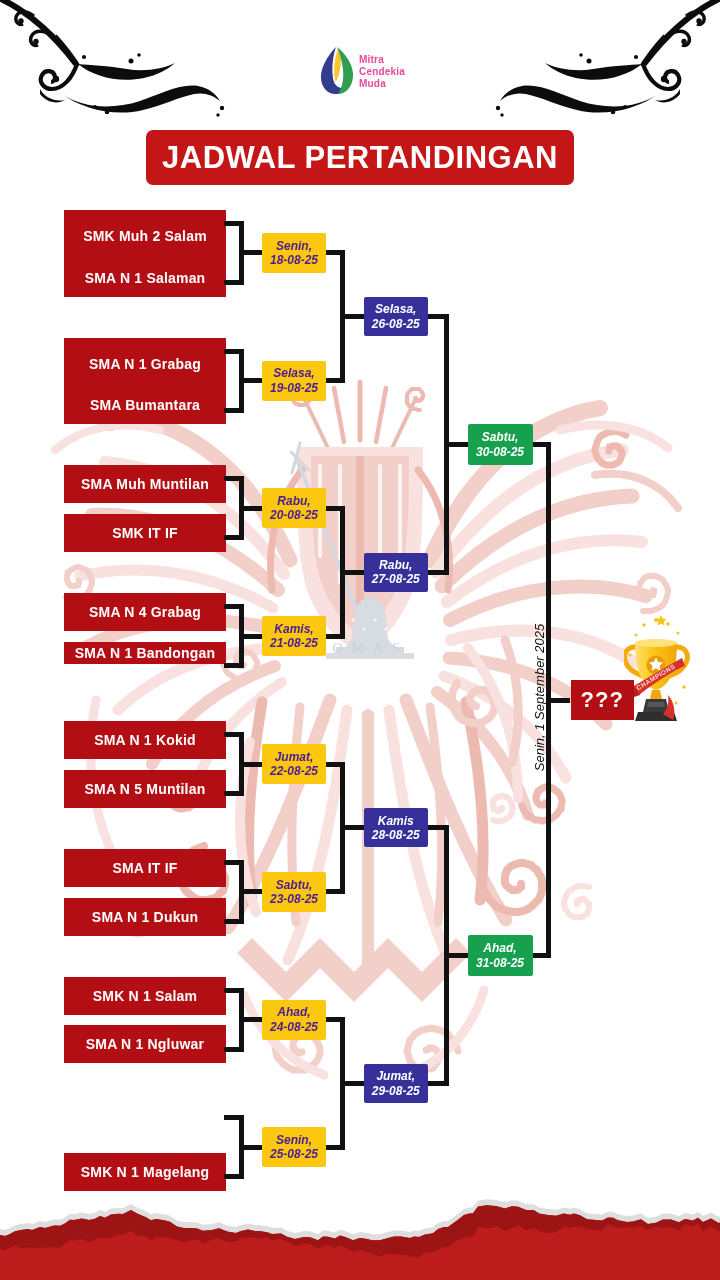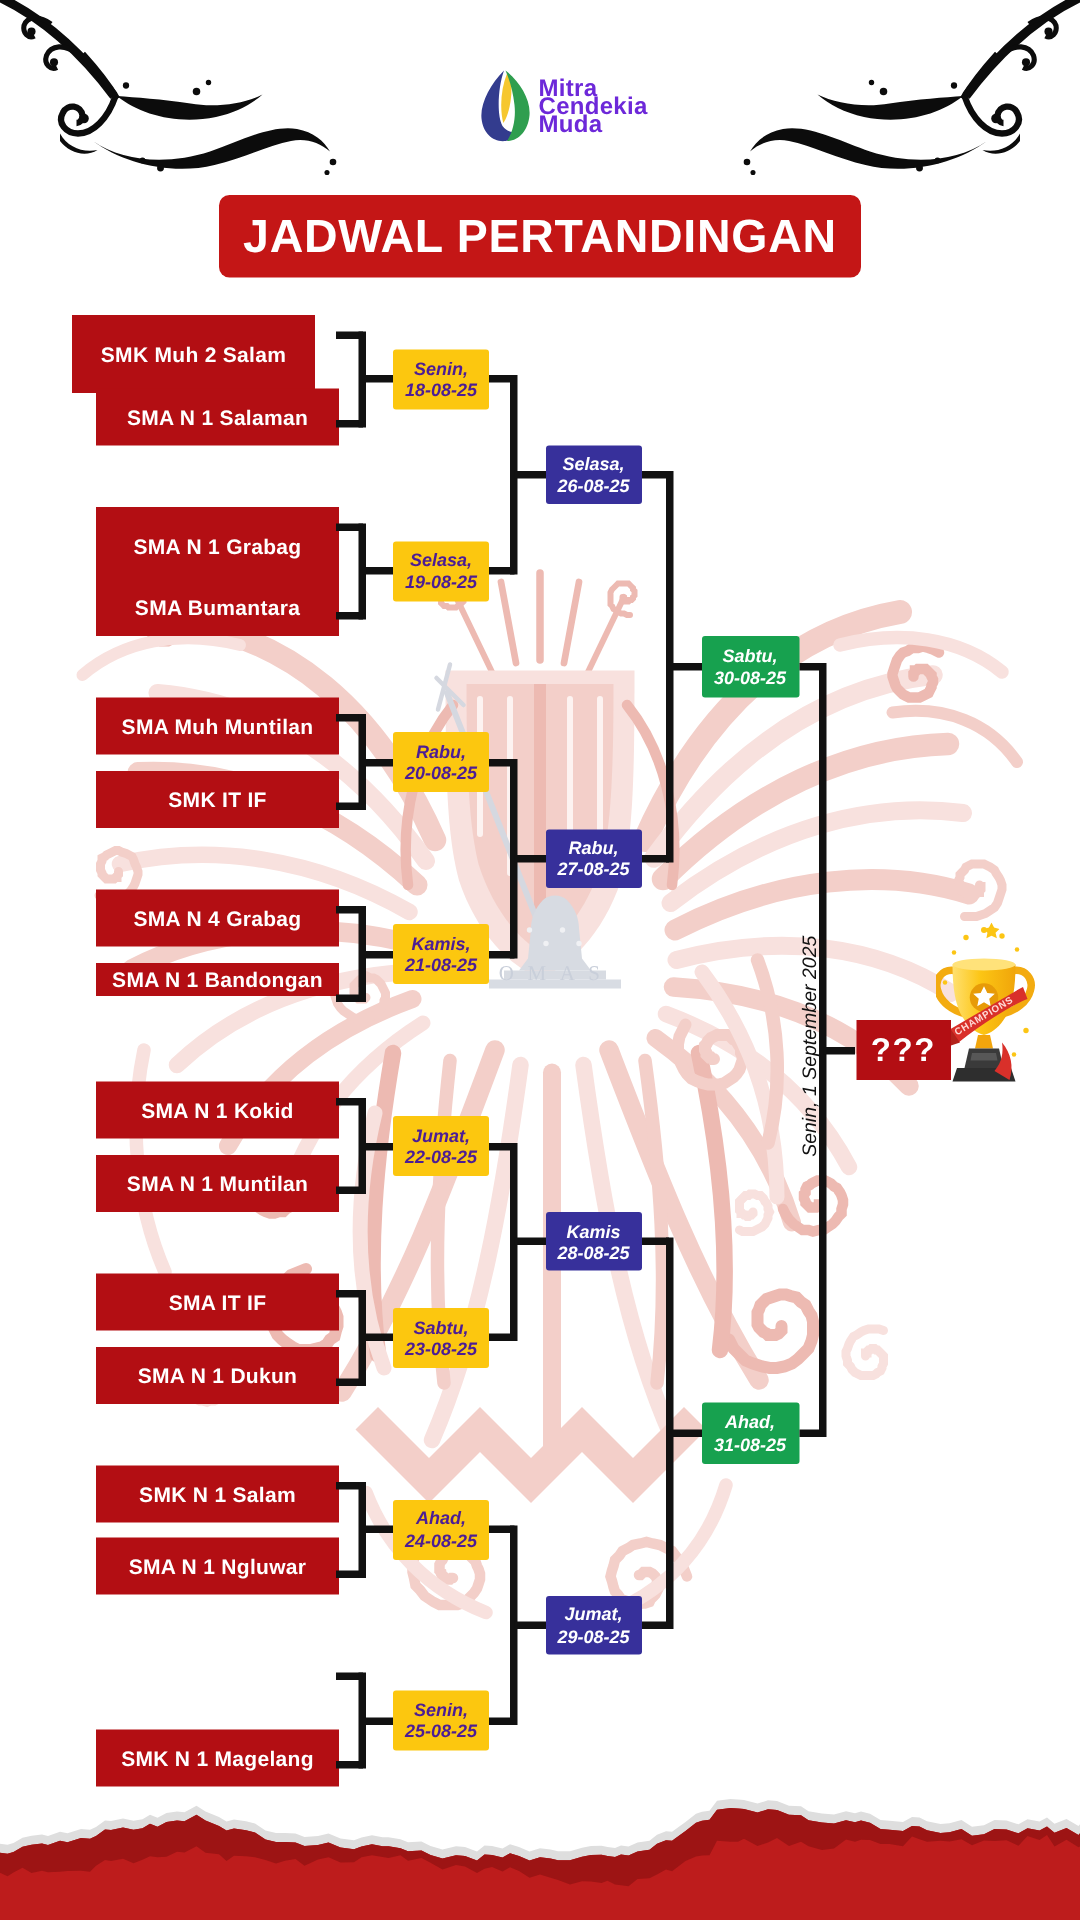--- a/index.html
+++ b/index.html
@@ -12,21 +12,21 @@
 .date{position:absolute;font-style:italic;font-size:12px;line-height:14.2px;font-weight:bold;
   display:flex;align-items:center;justify-content:center;text-align:center;border-radius:2px;}
 .yellow{background:#fcc70f;color:#4c1d95;}
 .blue{background:#37309b;color:#fff;}
 .green{background:#17a14f;color:#fff;}
 .final{position:absolute;background:#b30e13;color:#fff;font-size:22px;font-weight:bold;
   display:flex;align-items:center;justify-content:center;letter-spacing:1px;}
 .title{left:146px;top:130px;width:428px;height:55px;background:#c41616;border-radius:7px;
   color:#fff;font-size:31px;font-weight:bold;letter-spacing:.5px;white-space:nowrap;
   display:flex;align-items:center;justify-content:center;}
-.logotext{left:359px;top:54px;width:120px;color:#6d28d9;font-size:16px;font-weight:bold;
+.logotext{left:359px;top:54px;width:120px;color:#ec4899;font-size:10px;font-weight:bold;
   line-height:12.2px;letter-spacing:.2px;}
 .vlabel{left:540px;top:697px;width:0;height:0;display:flex;align-items:center;justify-content:center;
   overflow:visible;}
 .vlabel span{transform:rotate(-90deg);white-space:nowrap;font-style:italic;font-size:13px;color:#111;}
 </style>
 </head>
 <body>
 <div class="page">
 <svg style="left:0;top:0" width="720" height="1280" viewBox="0 0 720 1280" fill="none">
 <path d="M430,560 C470,470 530,420 600,408" stroke="#f3cfc9" stroke-width="16" stroke-linecap="round" fill="none"></path>
@@ -181,21 +181,21 @@
       <path d="M8,72 C20,65 32,58 44,51 C49,48 54,45 58,43 L61,51 C57,52.6 52,55 47,58 C36,64.5 25,72 15,80 Z" fill="#d9302a"></path>
       <path d="M9,70 L16,80 L4,84 Z" fill="#b3221b"></path>
       <text x="33" y="64" font-family="Liberation Sans,sans-serif" font-size="6.5" font-weight="bold" fill="#ffd9d6" transform="rotate(-31 33 64)" text-anchor="middle" letter-spacing=".5">CHAMPIONS</text>
     </svg>
 <svg style="left:0;top:1150px" width="720" height="130" viewBox="0 1150 720 130" fill="none">
       <path d="M-1,1284 L-1,1229 L0,1229.1 L5,1229.9 L9,1228.6 L15,1225.2 L21,1223.9 L28,1223.0 L32,1224.0 L40,1221.1 L45,1222.1 L54,1219.4 L60,1219.8 L64,1218.0 L70,1213.7 L74,1214.0 L82,1212.4 L89,1213.9 L95,1212.8 L100,1209.9 L105,1211.8 L111,1208.6 L118,1207.7 L123,1208.1 L131,1203.9 L137,1207.6 L146,1211.3 L151,1214.3 L156,1213.0 L164,1214.2 L170,1215.7 L177,1220.4 L184,1222.0 L190,1222.0 L197,1222.4 L203,1224.7 L212,1224.0 L219,1222.3 L227,1225.6 L236,1226.9 L241,1225.0 L248,1223.5 L255,1224.9 L259,1224.9 L267,1226.2 L272,1228.1 L281,1227.6 L287,1230.7 L295,1233.0 L304,1230.9 L310,1231.3 L318,1234.3 L323,1230.4 L328,1230.7 L335,1232.4 L340,1229.5 L346,1231.3 L353,1234.3 L360,1232.1 L367,1233.0 L372,1234.2 L380,1234.2 L388,1231.9 L394,1230.6 L401,1230.5 L405,1231.3 L410,1232.0 L414,1230.4 L419,1231.0 L425,1228.4 L433,1227.2 L438,1223.1 L444,1220.9 L448,1221.1 L457,1214.6 L464,1209.1 L468,1207.8 L473,1207.2 L478,1200.5 L487,1199.3 L492,1199.7 L496,1200.0 L505,1202.4 L512,1200.2 L518,1200.7 L526,1203.9 L534,1204.2 L539,1207.5 L548,1209.0 L556,1209.7 L564,1207.5 L570,1208.8 L574,1207.6 L580,1209.2 L587,1213.3 L593,1213.8 L602,1214.6 L608,1211.4 L613,1211.7 L618,1214.2 L627,1216.0 L633,1215.5 L641,1213.3 L648,1217.9 L656,1216.8 L663,1213.4 L671,1213.6 L679,1216.2 L685,1212.9 L693,1214.4 L698,1211.7 L703,1215.9 L711,1212.6 L719,1217.3 L721,1215.0 L721,1284 Z" fill="#dedede"></path>
       <path d="M-1,1281 L-1,1235 L0,1235.1 L5,1235.9 L9,1234.6 L15,1231.2 L21,1229.9 L28,1229.0 L32,1230.0 L40,1227.1 L45,1228.1 L54,1225.4 L60,1225.8 L64,1224.0 L70,1219.7 L74,1220.0 L82,1218.4 L89,1219.9 L95,1218.8 L100,1215.9 L105,1217.8 L111,1214.6 L118,1213.7 L123,1214.1 L131,1209.9 L137,1213.6 L146,1217.3 L151,1220.3 L156,1219.0 L164,1220.2 L170,1221.7 L177,1226.4 L184,1228.0 L190,1228.0 L197,1228.4 L203,1230.7 L212,1230.0 L219,1228.3 L227,1231.6 L236,1232.9 L241,1231.0 L248,1229.5 L255,1230.9 L259,1230.9 L267,1232.2 L272,1234.1 L281,1233.6 L287,1236.7 L295,1239.0 L304,1236.9 L310,1237.3 L318,1240.3 L323,1236.4 L328,1236.7 L335,1238.4 L340,1235.5 L346,1237.3 L353,1240.3 L360,1238.1 L367,1239.0 L372,1240.2 L380,1240.2 L388,1237.9 L394,1236.6 L401,1236.5 L405,1237.3 L410,1238.0 L414,1236.4 L419,1237.0 L425,1234.4 L433,1233.2 L438,1229.1 L444,1226.9 L448,1227.1 L457,1220.6 L464,1215.1 L468,1213.8 L473,1213.2 L478,1206.5 L487,1205.3 L492,1205.7 L496,1206.0 L505,1208.4 L512,1206.2 L518,1206.7 L526,1209.9 L534,1210.2 L539,1213.5 L548,1215.0 L556,1215.7 L564,1213.5 L570,1214.8 L574,1213.6 L580,1215.2 L587,1219.3 L593,1219.8 L602,1220.6 L608,1217.4 L613,1217.7 L618,1220.2 L627,1222.0 L633,1221.5 L641,1219.3 L648,1223.9 L656,1222.8 L663,1219.4 L671,1219.6 L679,1222.2 L685,1218.9 L693,1220.4 L698,1217.7 L703,1221.9 L711,1218.6 L719,1223.3 L721,1221.0 L721,1281 Z" fill="#bd1c1c"></path>
       <path d="M0,1235.1 L0,1235.1 L5,1235.9 L9,1234.6 L15,1231.2 L21,1229.9 L28,1229.0 L32,1230.0 L40,1227.1 L45,1228.1 L54,1225.4 L60,1225.8 L64,1224.0 L70,1219.7 L74,1220.0 L82,1218.4 L89,1219.9 L95,1218.8 L100,1215.9 L105,1217.8 L111,1214.6 L118,1213.7 L123,1214.1 L131,1209.9 L137,1213.6 L146,1217.3 L151,1220.3 L156,1219.0 L164,1220.2 L170,1221.7 L177,1226.4 L184,1228.0 L190,1228.0 L197,1228.4 L203,1230.7 L212,1230.0 L219,1228.3 L227,1231.6 L236,1232.9 L241,1231.0 L248,1229.5 L255,1230.9 L259,1230.9 L267,1232.2 L272,1234.1 L281,1233.6 L287,1236.7 L295,1239.0 L304,1236.9 L310,1237.3 L318,1240.3 L323,1236.4 L328,1236.7 L335,1238.4 L340,1235.5 L346,1237.3 L353,1240.3 L360,1238.1 L367,1239.0 L372,1240.2 L380,1240.2 L388,1237.9 L394,1236.6 L401,1236.5 L405,1237.3 L410,1238.0 L414,1236.4 L419,1237.0 L425,1234.4 L433,1233.2 L438,1229.1 L444,1226.9 L448,1227.1 L457,1220.6 L464,1215.1 L468,1213.8 L473,1213.2 L478,1206.5 L487,1205.3 L492,1205.7 L496,1206.0 L505,1208.4 L512,1206.2 L518,1206.7 L526,1209.9 L534,1210.2 L539,1213.5 L548,1215.0 L556,1215.7 L564,1213.5 L570,1214.8 L574,1213.6 L580,1215.2 L587,1219.3 L593,1219.8 L602,1220.6 L608,1217.4 L613,1217.7 L618,1220.2 L627,1222.0 L633,1221.5 L641,1219.3 L648,1223.9 L656,1222.8 L663,1219.4 L671,1219.6 L679,1222.2 L685,1218.9 L693,1220.4 L698,1217.7 L703,1221.9 L711,1218.6 L719,1223.3 L721,1221.0 L721,1230.5 L719,1231.5 L711,1226.5 L703,1231.0 L698,1223.4 L693,1226.6 L685,1224.0 L679,1230.5 L671,1226.9 L663,1227.4 L656,1227.0 L648,1230.1 L641,1226.1 L633,1227.6 L627,1227.2 L618,1227.8 L613,1226.2 L608,1224.3 L602,1230.9 L593,1229.4 L587,1229.3 L580,1226.7 L574,1226.5 L570,1227.9 L564,1226.4 L556,1232.3 L548,1233.3 L539,1230.9 L534,1227.8 L526,1230.6 L518,1225.3 L512,1228.3 L505,1230.7 L496,1225.9 L492,1227.9 L487,1227.9 L478,1227.1 L473,1236.8 L468,1237.0 L464,1237.7 L457,1240.7 L448,1247.5 L444,1246.4 L438,1249.7 L433,1252.2 L425,1252.6 L419,1257.5 L414,1256.8 L410,1256.4 L405,1253.9 L401,1255.3 L394,1254.3 L388,1254.1 L380,1256.3 L372,1253.4 L367,1251.9 L360,1249.7 L353,1251.9 L346,1247.4 L340,1244.9 L335,1247.7 L328,1244.6 L323,1245.8 L318,1248.7 L310,1244.3 L304,1243.4 L295,1246.3 L287,1241.8 L281,1238.6 L272,1240.5 L267,1236.9 L259,1238.7 L255,1238.0 L248,1236.9 L241,1238.1 L236,1241.5 L227,1241.7 L219,1238.2 L212,1239.6 L203,1243.9 L197,1239.3 L190,1240.5 L184,1242.3 L177,1240.0 L170,1238.2 L164,1237.5 L156,1237.1 L151,1240.6 L146,1236.2 L137,1235.2 L131,1230.8 L123,1235.0 L118,1234.5 L111,1237.9 L105,1238.2 L100,1237.5 L95,1239.8 L89,1242.2 L82,1239.2 L74,1240.7 L70,1240.0 L64,1243.9 L60,1247.8 L54,1247.2 L45,1247.4 L40,1247.8 L32,1248.2 L28,1247.2 L21,1248.6 L15,1245.2 L9,1248.3 L5,1250.8 L0,1248.5 Z" fill="#9d1414"></path>
     </svg>
 <div class="title">JADWAL PERTANDINGAN</div>
-<div class="team" style="left:48px;top:209.8px;width:162.0px;height:52px;">SMK Muh 2 Salam</div>
+<div class="team" style="left:64.0px;top:209.8px;width:162.0px;height:52px;">SMK Muh 2 Salam</div>
 <div class="team" style="left:64.0px;top:258.6px;width:162.0px;height:38.0px;">SMA N 1 Salaman</div>
 <div class="ln" style="left:224.0px;top:220.8px;width:17.5px;height:5.0px;"></div>
 <div class="ln" style="left:224.0px;top:279.8px;width:17.5px;height:5.0px;"></div>
 <div class="ln" style="left:239.0px;top:220.8px;width:5.0px;height:64.0px;"></div>
 <div class="ln" style="left:241.5px;top:250.3px;width:20.5px;height:5.0px;"></div>
 <div class="date yellow" style="left:262.0px;top:232.8px;width:64.0px;height:40.0px;">Senin,<br>18-08-25</div>
 <div class="team" style="left:64.0px;top:337.6px;width:162.0px;height:52px;">SMA N 1 Grabag</div>
 <div class="team" style="left:64.0px;top:386.4px;width:162.0px;height:38.0px;">SMA Bumantara</div>
 <div class="ln" style="left:224.0px;top:348.6px;width:17.5px;height:5.0px;"></div>
 <div class="ln" style="left:224.0px;top:407.6px;width:17.5px;height:5.0px;"></div>
@@ -210,21 +210,21 @@
 <div class="ln" style="left:241.5px;top:505.9px;width:20.5px;height:5.0px;"></div>
 <div class="date yellow" style="left:262.0px;top:488.4px;width:64.0px;height:40.0px;">Rabu,<br>20-08-25</div>
 <div class="team" style="left:64.0px;top:593.2px;width:162.0px;height:38.0px;">SMA N 4 Grabag</div>
 <div class="team" style="left:64.0px;top:642.0px;width:162.0px;height:22px;">SMA N 1 Bandongan</div>
 <div class="ln" style="left:224.0px;top:604.2px;width:17.5px;height:5.0px;"></div>
 <div class="ln" style="left:224.0px;top:663.2px;width:17.5px;height:5.0px;"></div>
 <div class="ln" style="left:239.0px;top:604.2px;width:5.0px;height:64.0px;"></div>
 <div class="ln" style="left:241.5px;top:633.7px;width:20.5px;height:5.0px;"></div>
 <div class="date yellow" style="left:262.0px;top:616.2px;width:64.0px;height:40.0px;">Kamis,<br>21-08-25</div>
 <div class="team" style="left:64.0px;top:721.0px;width:162.0px;height:38.0px;">SMA N 1 Kokid</div>
-<div class="team" style="left:64.0px;top:769.8px;width:162.0px;height:38.0px;">SMA N 1 Muntilan</div>
+<div class="team" style="left:64.0px;top:769.8px;width:162.0px;height:38.0px;">SMA N 5 Muntilan</div>
 <div class="ln" style="left:224.0px;top:732.0px;width:17.5px;height:5.0px;"></div>
 <div class="ln" style="left:224.0px;top:791.0px;width:17.5px;height:5.0px;"></div>
 <div class="ln" style="left:239.0px;top:732.0px;width:5.0px;height:64.0px;"></div>
 <div class="ln" style="left:241.5px;top:761.5px;width:20.5px;height:5.0px;"></div>
 <div class="date yellow" style="left:262.0px;top:744.0px;width:64.0px;height:40.0px;">Jumat,<br>22-08-25</div>
 <div class="team" style="left:64.0px;top:848.8px;width:162.0px;height:38.0px;">SMA IT IF</div>
 <div class="team" style="left:64.0px;top:897.6px;width:162.0px;height:38.0px;">SMA N 1 Dukun</div>
 <div class="ln" style="left:224.0px;top:859.8px;width:17.5px;height:5.0px;"></div>
 <div class="ln" style="left:224.0px;top:918.8px;width:17.5px;height:5.0px;"></div>
 <div class="ln" style="left:239.0px;top:859.8px;width:5.0px;height:64.0px;"></div>

